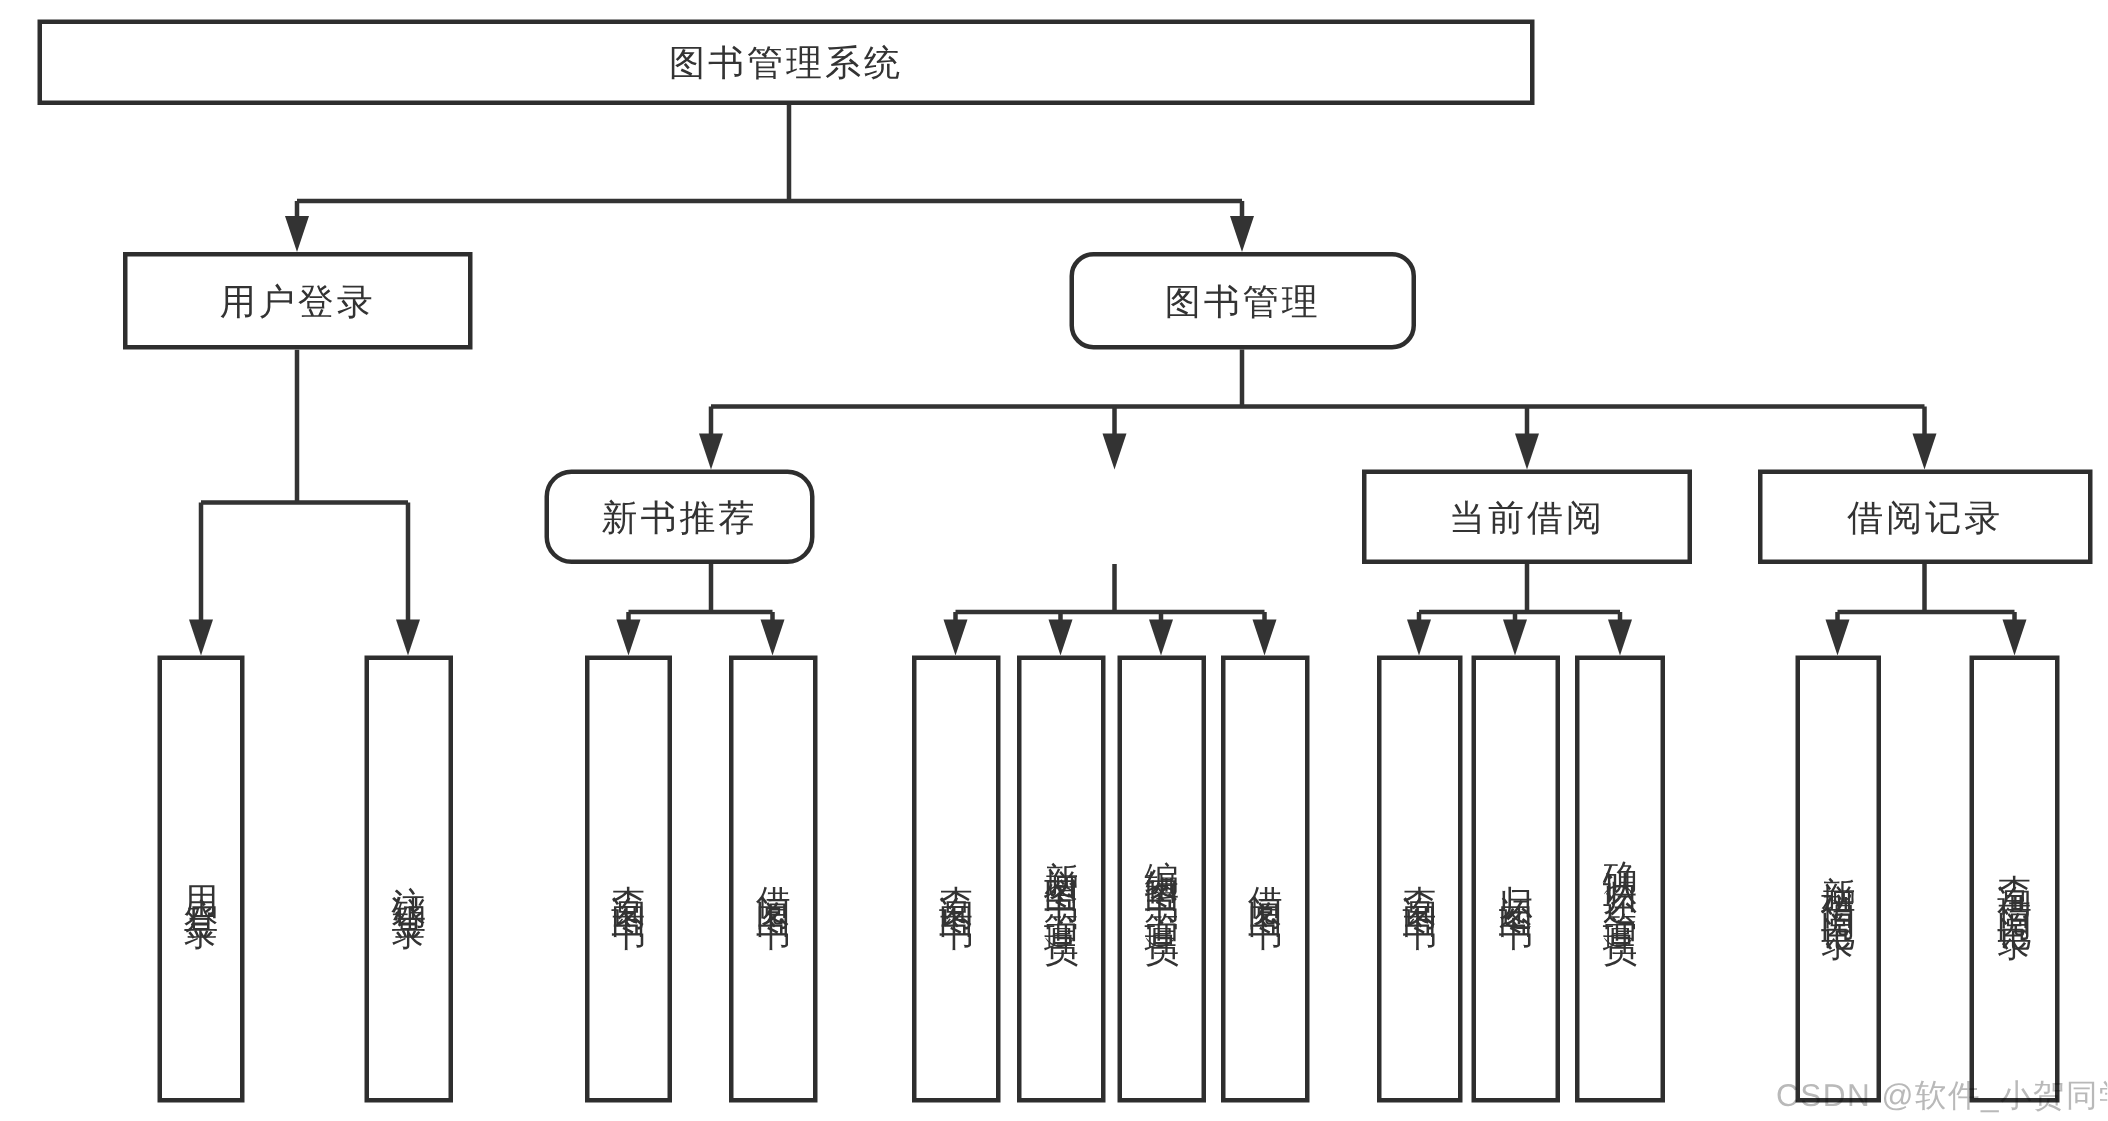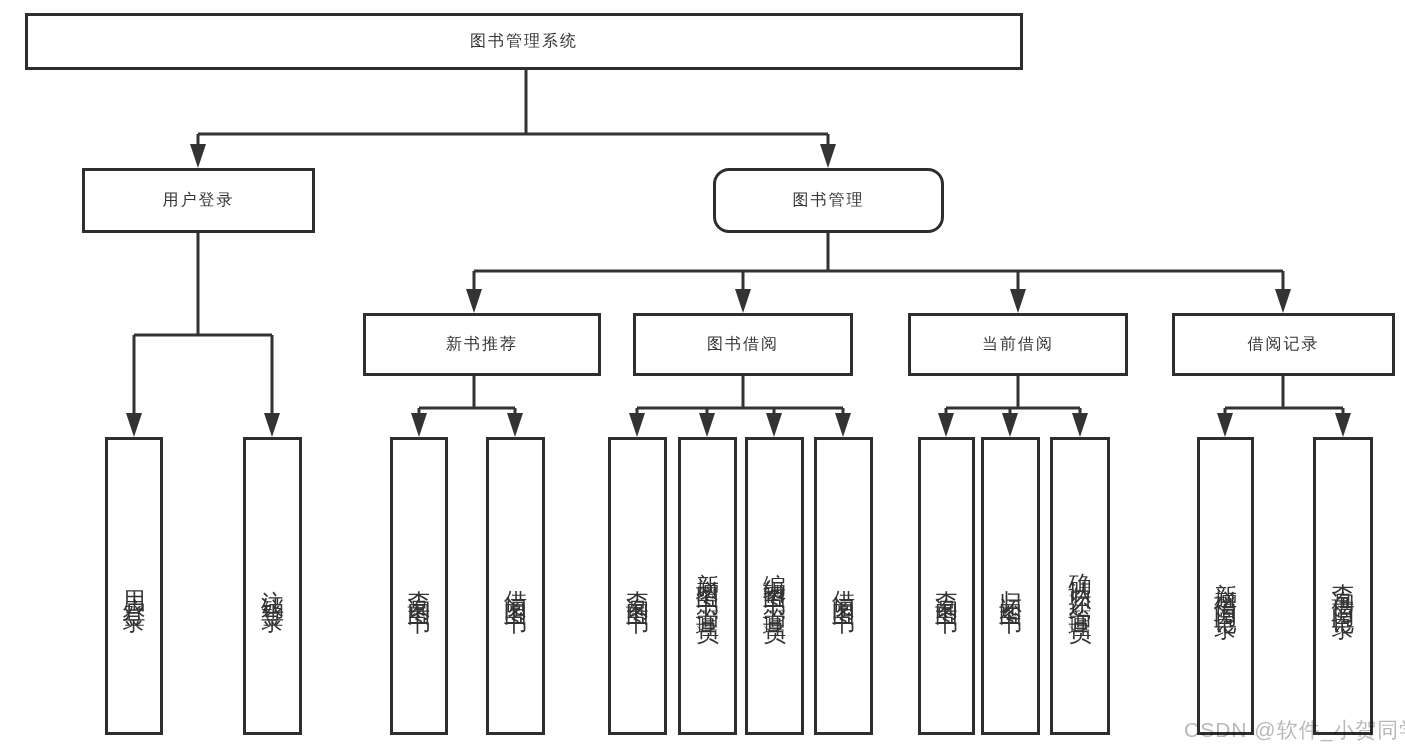--- a/index.html
+++ b/index.html
@@ -21,21 +21,21 @@
     position: absolute;
     box-sizing: border-box;
     border: 3px solid #2e2e2e;
     background: #ffffff;
     display: flex;
     align-items: center;
     justify-content: center;
     color: #333333;
     z-index: 2;
   }
-  .hnode { font-size: 16px; letter-spacing: 2px; }
+  .hnode { font-size: 24px; letter-spacing: 2px; }
   .vnode .vtext {
     writing-mode: vertical-rl;
     text-orientation: mixed;
     font-size: 23px;
     letter-spacing: 7px;
     line-height: 1;
     white-space: nowrap;
   }
   .watermark {
     position: absolute;
@@ -99,22 +99,21 @@
       <polygon points="1217,413 1233,413 1225,437"></polygon>
       <polygon points="1335,413 1351,413 1343,437"></polygon>
     </g>
   </svg>
 
   <div class="node hnode" style="left:25px; top:13px; width:998px; height:57px;">图书管理系统</div>
 
   <div class="node hnode" style="left:82px; top:168px; width:233px; height:65px;">用户登录</div>
   <div class="node hnode" style="left:713px; top:168px; width:231px; height:65px;border-radius:16px;">图书管理</div>
 
-  <div class="node hnode" style="left:363px; top:313px; width:238px; height:63px;">新书推荐</div>
-  <div class="node hnode" style="left:633px; top:313px; width:220px; height:63px;">图书借阅</div>
+  <div class="node hnode" style="left:363px; top:313px; width:180px; height:63px;border-radius:18px;">新书推荐</div>
   <div class="node hnode" style="left:908px; top:313px; width:220px; height:63px;">当前借阅</div>
   <div class="node hnode" style="left:1172px; top:313px; width:223px; height:63px;">借阅记录</div>
 
   <div class="node vnode" style="left:105px; top:437px; width:58px; height:298px;">
     <span class="vtext">用户登录</span>
   </div>
   <div class="node vnode" style="left:243px; top:437px; width:59px; height:298px;">
     <span class="vtext">注销登录</span>
   </div>
 

